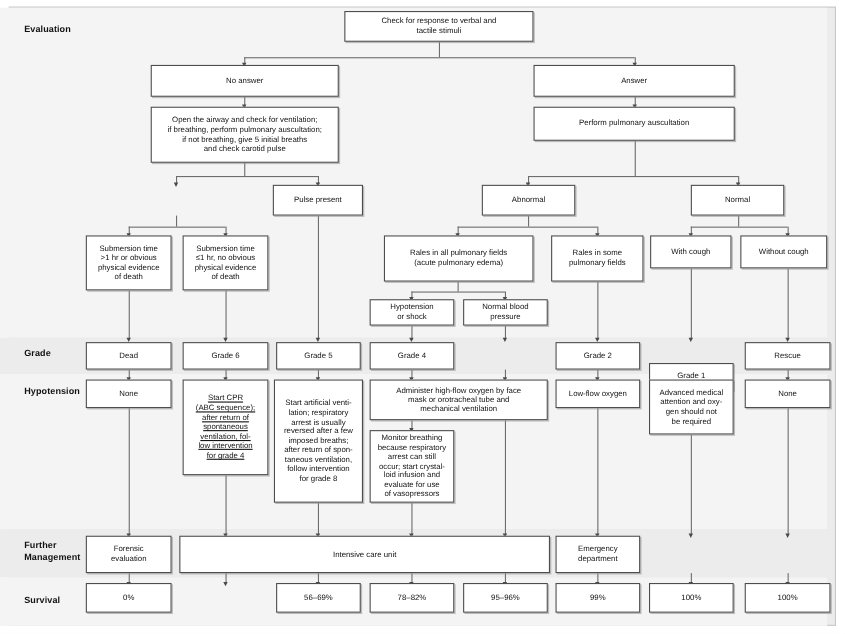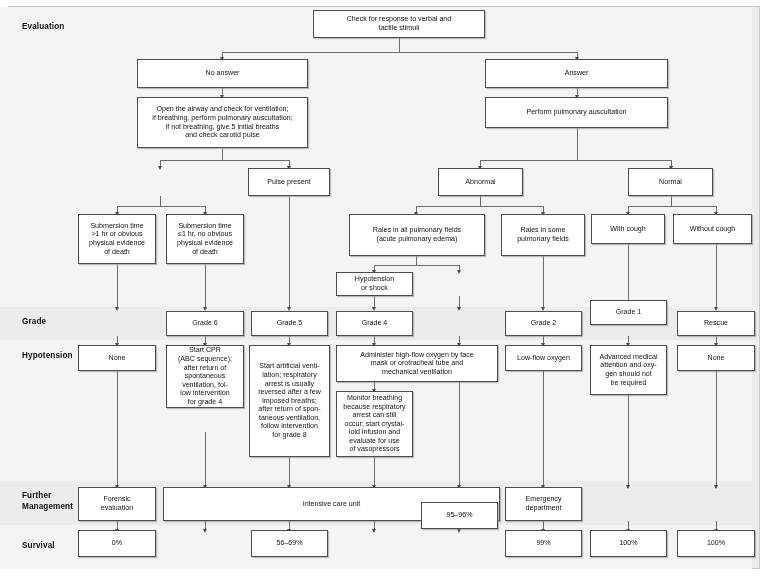--- a/index.html
+++ b/index.html
@@ -238,30 +238,33 @@
 physical evidence
 of death</div>
   <div class="node" style="left:349px;top:214px;width:136px;height:42px;">Rales in all pulmonary fields
 (acute pulmonary edema)</div>
   <div class="node" style="left:501px;top:214px;width:84px;height:42px;">Rales in some
 pulmonary fields</div>
   <div class="node" style="left:591px;top:214px;width:74px;height:30px;">With cough</div>
   <div class="node" style="left:673px;top:214px;width:79px;height:30px;">Without cough</div>
   <div class="node" style="left:336px;top:272px;width:77px;height:24px;">Hypotension
 or shock</div>
-
+  <div class="node" style="left:421px;top:272px;width:77px;height:24px;">Normal blood
+pressure</div>
+
+  <div class="node" style="left:78px;top:311px;width:78px;height:25px;">Dead</div>
   <div class="node" style="left:166px;top:311px;width:78px;height:25px;">Grade 6</div>
   <div class="node" style="left:251px;top:311px;width:77px;height:25px;">Grade 5</div>
   <div class="node" style="left:336px;top:311px;width:77px;height:25px;">Grade 4</div>
   <div class="node" style="left:505px;top:311px;width:77px;height:25px;">Grade 2</div>
-  <div class="node" style="left:590px;top:300px;width:77px;height:25px;">Grade 1</div>
+  <div class="node" style="left:590px;top:330px;width:77px;height:25px;">Grade 1</div>
   <div class="node" style="left:677px;top:311px;width:78px;height:25px;">Rescue</div>
 
   <div class="node" style="left:78px;top:345px;width:78px;height:26px;">None</div>
-  <div class="node" style="left:166px;top:345px;width:78px;height:63px;">Start CPR
+  <div class="node" style="left:166px;top:345px;width:78px;height:87px;text-decoration:underline;">Start CPR
 (ABC sequence);
 after return of
 spontaneous
 ventilation, fol-
 low intervention
 for grade 4</div>
   <div class="node" style="left:249px;top:345px;width:81px;height:112px;">Start artificial venti-
 lation; respiratory
 arrest is usually
 reversed after a few
@@ -288,17 +291,18 @@
   <div class="node" style="left:677px;top:345px;width:78px;height:26px;">None</div>
 
   <div class="node" style="left:78px;top:487px;width:78px;height:34px;">Forensic
 evaluation</div>
   <div class="node" style="left:163px;top:487px;width:337px;height:34px;">Intensive care unit</div>
   <div class="node" style="left:505px;top:487px;width:77px;height:34px;">Emergency
 department</div>
 
   <div class="node" style="left:78px;top:530px;width:78px;height:27px;">0%</div>
   <div class="node" style="left:251px;top:530px;width:77px;height:27px;">56–69%</div>
-  <div class="node" style="left:421px;top:502px;width:77px;height:27px;">95–96%</div>
+  <div class="node" style="left:336px;top:530px;width:77px;height:27px;">78–82%</div>
+  <div class="node" style="left:421px;top:530px;width:77px;height:27px;">95–96%</div>
   <div class="node" style="left:505px;top:530px;width:77px;height:27px;">99%</div>
   <div class="node" style="left:590px;top:530px;width:77px;height:27px;">100%</div>
   <div class="node" style="left:677px;top:530px;width:78px;height:27px;">100%</div>
 </div>
 
 </body></html>

